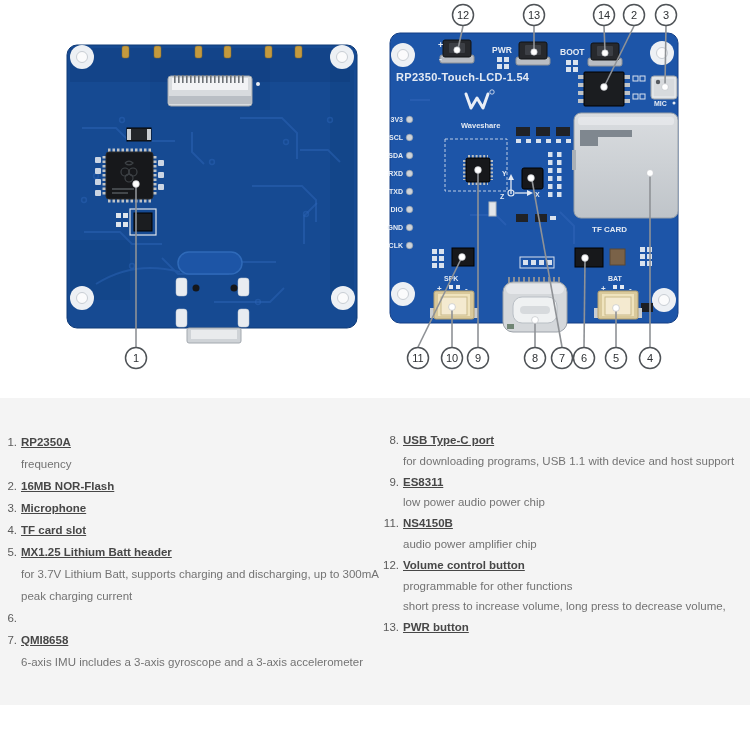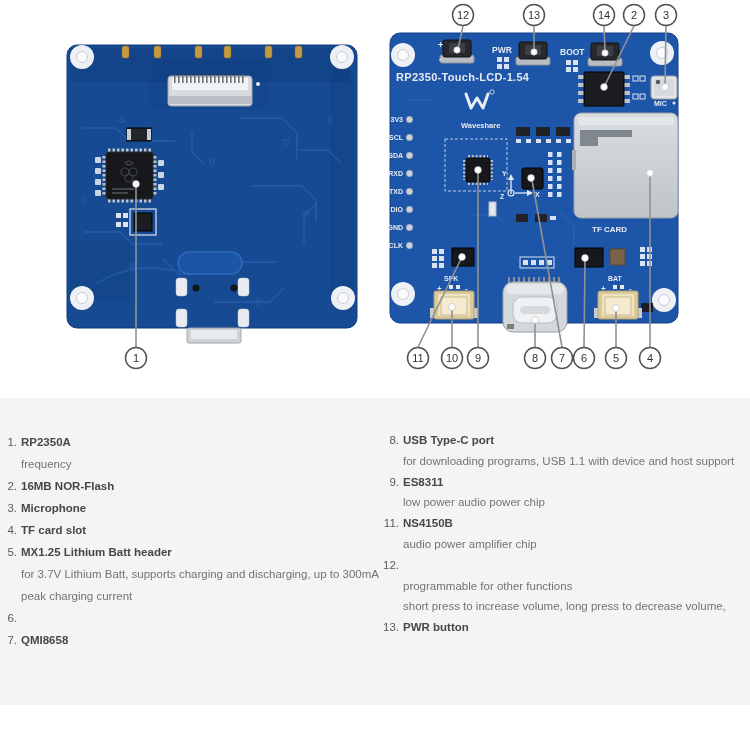--- a/index.html
+++ b/index.html
@@ -10,21 +10,21 @@
   .silk{fill:#e4eaf3;font-weight:bold;}
   .callout-num{fill:#2f3235;font-size:11px;}
   .legend-panel{position:absolute;left:0;top:398px;width:750px;height:307px;background:#f4f4f4;}
   .col{position:absolute;font-size:11.5px;color:#737373;}
   .col-left{left:4px;top:33px;line-height:22px;}
   .col-right{left:377px;top:32px;line-height:20.8px;}
   .item{display:flex;white-space:nowrap;}
   .inum{text-align:right;color:#5a5a5a;flex:0 0 auto;}
   .col-left .inum{width:13px;margin-right:4px;}
   .col-right .inum{width:22px;margin-right:4px;}
-  .iname{font-weight:bold;color:#474747;}
+  .iname{font-weight:bold;color:#474747;text-decoration:underline;}
   .idesc{white-space:nowrap;}
   .col-left .idesc{padding-left:17px;}
   .col-right .idesc{padding-left:26px;}
 </style>
 </head>
 <body>
 
 <div class="stage">
 
   <div class="photo-wrap">
@@ -495,39 +495,41 @@
         </div>
         <div class="idesc">for 3.7V Lithium Batt, supports charging and discharging, up to 300mA</div>
         <div class="idesc">peak charging current</div>
         <div class="item">
           <span class="inum">6.</span>
         </div>
         <div class="item">
           <span class="inum">7.</span>
           <span class="iname">QMI8658</span>
         </div>
+        <div class="idesc">6-axis IMU includes a 3-axis gyroscope and a 3-axis accelerometer</div>
       </div>
     <div class="col col-right" id="legend-right">
         <div class="item">
           <span class="inum">8.</span>
           <span class="iname">USB Type-C port</span>
         </div>
         <div class="idesc">for downloading programs, USB 1.1 with device and host support</div>
         <div class="item">
           <span class="inum">9.</span>
           <span class="iname">ES8311</span>
         </div>
         <div class="idesc">low power audio power chip</div>
         <div class="item">
           <span class="inum">11.</span>
           <span class="iname">NS4150B</span>
         </div>
         <div class="idesc">audio power amplifier chip</div>
         <div class="item">
           <span class="inum">12.</span>
+          <span class="iname">Volume control button</span>
         </div>
         <div class="idesc">programmable for other functions</div>
         <div class="idesc">short press to increase volume, long press to decrease volume,</div>
         <div class="item">
           <span class="inum">13.</span>
           <span class="iname">PWR button</span>
         </div>
       </div>
   </div>
 

